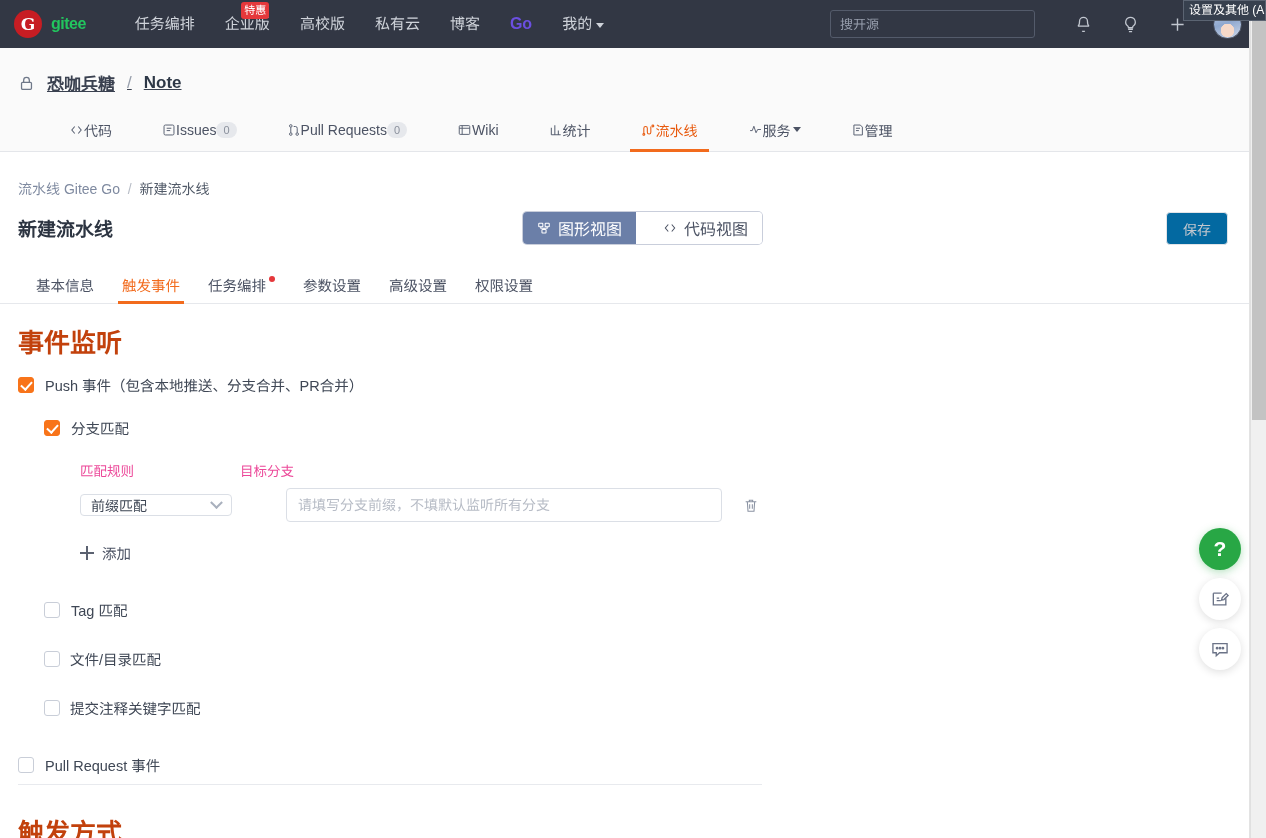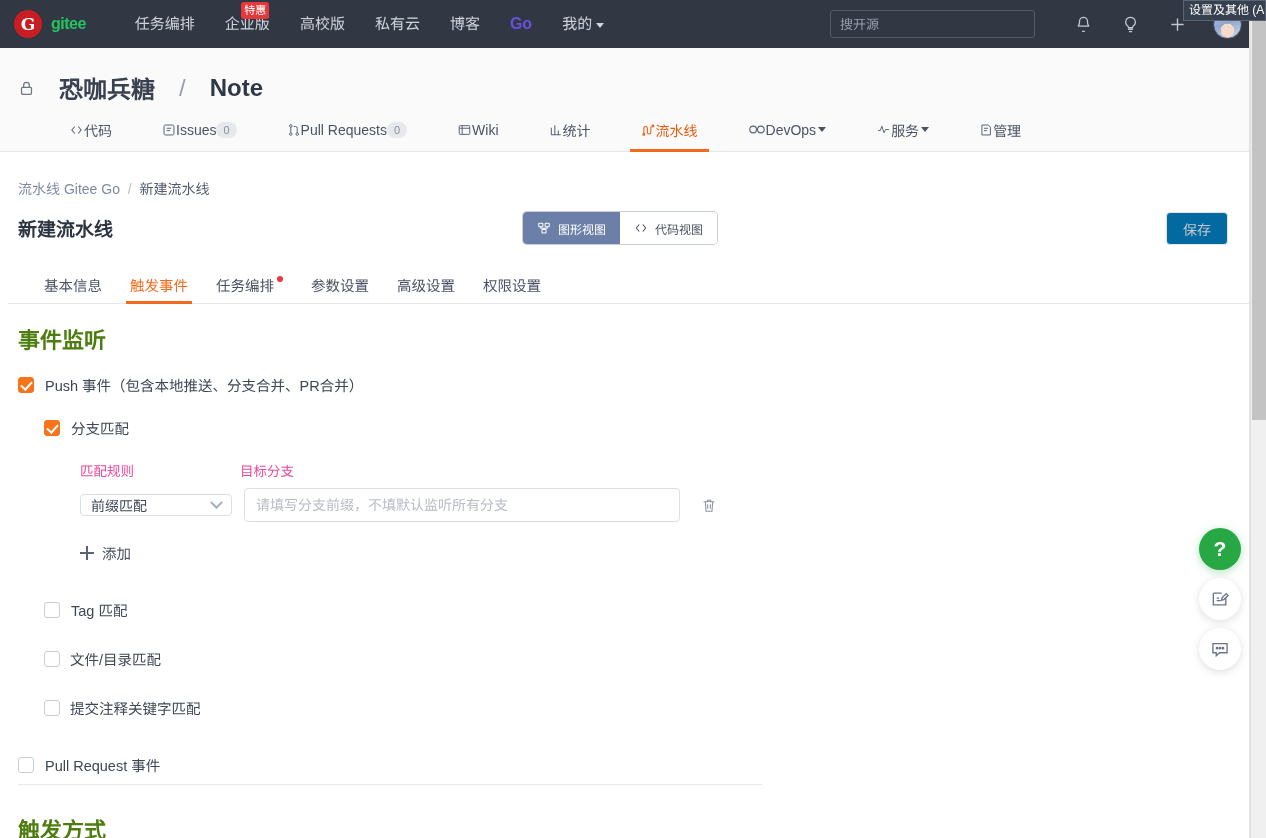--- a/index.html
+++ b/index.html
@@ -102,22 +102,22 @@
 
   
   .repo-head {
     position: absolute; top: 48px; left: 0;
     width: 1250px; height: 100px;
     background: #fafafa;
     border-bottom: 1px solid #e6e6e6;
   }
   .repo-title {
     position: absolute; top: 22px; left: 18px;
-    display: flex; align-items: center; gap: 24px;
-    font-size: 24px; font-weight: bold; color: #3a4150;
+    display: flex; align-items: center; gap: 12px;
+    font-size: 17px; font-weight: bold; color: #3a4150; text-decoration: underline;
   }
   .repo-title .sep { color: #99a0ad; font-weight: normal; }
   .repo-title .name { color: #2e3847; }
   .repo-actions {
     position: absolute; top: 71px; right: 26px;
     display: flex; align-items: stretch; gap: 9px;
     font-size: 13px;
   }
   .btn-group { display: flex; align-items: stretch; }
   .btn-part {
@@ -171,61 +171,62 @@
   .breadcrumb .slash { color: #b7bcc6; margin: 0 4px; }
   .page-title {
     position: absolute; top: 62px; left: 18px;
     font-size: 19px; font-weight: bold; color: #2d3542;
   }
   .view-toggle {
     position: absolute; top: 60px; left: 523px;
     display: flex; align-items: stretch;
     border-radius: 4px; overflow: hidden;
     box-shadow: 0 0 0 1px #c9cedb;
-    font-size: 12px;
+    font-size: 16px;
+    gap: 13px;
   }
   .view-btn {
     display: flex; align-items: center; gap: 7px;
     height: 32px; padding: 0 14px; cursor: pointer;
     background: #fff; color: #4c5364;
   }
   .view-btn.active { background: #6b7fa8; color: #fff; }
   .save-btn {
     position: absolute; top: 60px; right: 22px;
     width: 62px; height: 33px;
     border: 1px solid #e2e4e8; border-radius: 4px;
     background: #0369a1; color: #c3c7ce;
     font-size: 14px; display: flex; align-items: center; justify-content: center;
     cursor: default;
     font-family: "Liberation Sans", sans-serif;
   }
 
   .sub-tabs {
-    position: absolute; top: 114px; left: 8px; width: 1250px;
+    position: absolute; top: 114px; left: 0; width: 1250px;
     height: 38px; border-bottom: 1px solid #e6e8ec;
     display: flex; align-items: stretch; padding-left: 22px;
   }
   .sub-tab {
     position: relative; display: flex; align-items: center;
     padding: 0 14px; font-size: 14.5px; color: #4c5364; cursor: pointer;
   }
   .sub-tab.active { color: #f26b1d; }
   .sub-tab.active::after {
     content: ""; position: absolute; left: 10px; right: 10px; bottom: -1px;
     height: 3px; background: #f26b1d;
   }
   .red-dot {
     width: 6px; height: 6px; border-radius: 50%;
     background: #e5383b; margin-left: 3px; align-self: flex-start;
     margin-top: 10px;
   }
 
   .section-title {
     position: absolute; left: 18px;
-    font-size: 22px; font-weight: bold; color: #4d7c0f;
+    font-size: 26px; font-weight: bold; color: #c2410c;
   }
   #section-listen { top: 170px; }
   #section-trigger { top: 660px; }
 
   .form-area { position: absolute; top: 222px; left: 18px; width: 760px; }
 
   .ck-row { display: flex; align-items: center; gap: 11px; }
   .ck {
     width: 16px; height: 16px; border-radius: 3px;
     border: 1px solid #c9ced8; background: #fff;
@@ -262,20 +263,21 @@
     margin-left: auto; width: 9px; height: 9px;
     border-right: 2px solid #a9b0bd; border-bottom: 2px solid #a9b0bd;
     transform: rotate(45deg) translate(-2px, -2px);
   }
   .text-input {
     width: 436px; height: 34px;
     border: 1px solid #dbdfe6; border-radius: 4px;
     padding: 0 11px; font-size: 14px; color: #3f4755;
     outline: none; background: #fff;
     font-family: "Liberation Sans", sans-serif;
+    margin-left: 42px;
   }
   .text-input::placeholder { color: #b7bcc6; }
   .trash-btn {
     width: 22px; height: 24px; cursor: pointer;
     display: flex; align-items: center; justify-content: center;
     margin-left: 6px;
   }
   .add-link {
     display: inline-flex; align-items: center; gap: 8px;
     margin-top: 20px; margin-left: 62px;
@@ -464,28 +466,20 @@
     </div>
     <div class="repo-tab active">
       <svg width="15" height="14" viewBox="0 0 24 24" fill="none" stroke="#e8590c" stroke-width="1.8">
           <path d="M4 18V9a3 3 0 0 1 6 0v7a3 3 0 0 0 6 0V6"></path>
           <circle cx="4" cy="19.5" r="1.6"></circle>
           <circle cx="19.5" cy="5" r="1.6"></circle>
         </svg>
       <span>流水线</span>
     </div>
     <div class="repo-tab">
-      <svg width="18" height="13" viewBox="0 0 28 16" fill="none" stroke="#5a6273" stroke-width="1.7">
-          <circle cx="8" cy="8" r="5.2"></circle>
-          <circle cx="20" cy="8" r="5.2"></circle>
-        </svg>
-      <span>DevOps</span>
-      <i class="mini-caret"></i>
-    </div>
-    <div class="repo-tab">
       <svg width="15" height="13" viewBox="0 0 24 24" fill="none" stroke="#5a6273" stroke-width="1.8">
           <path d="M2 14h4l3-8 4 12 3-6h6"></path>
         </svg>
       <span>服务</span>
       <i class="mini-caret"></i>
     </div>
     <div class="repo-tab">
       <svg width="14" height="14" viewBox="0 0 24 24" fill="none" stroke="#5a6273" stroke-width="1.7">
           <path d="M5 3.5h11l3.5 3.5v13.5H5z"></path>
           <path d="M8.5 9h7M8.5 13h5"></path>

